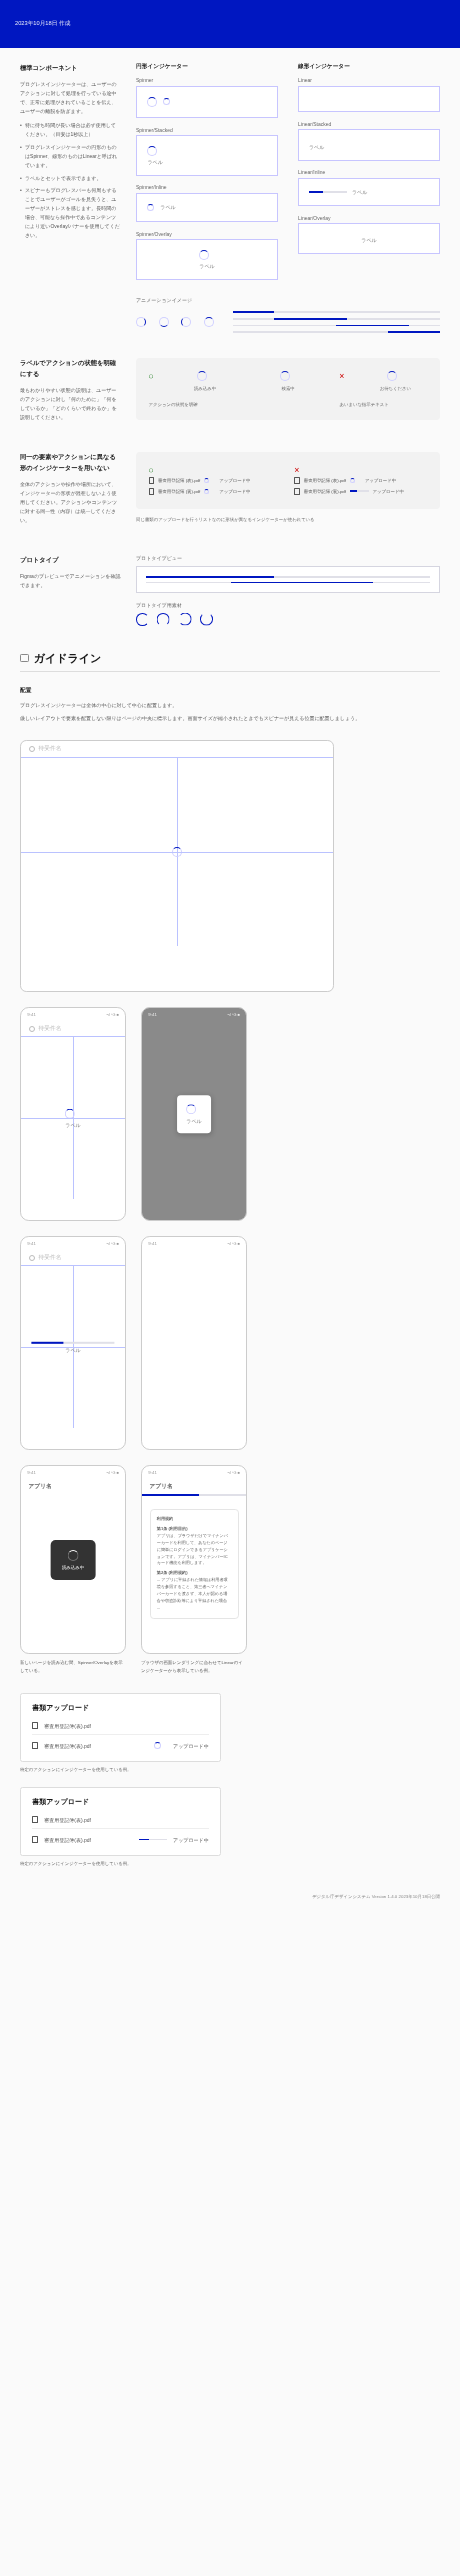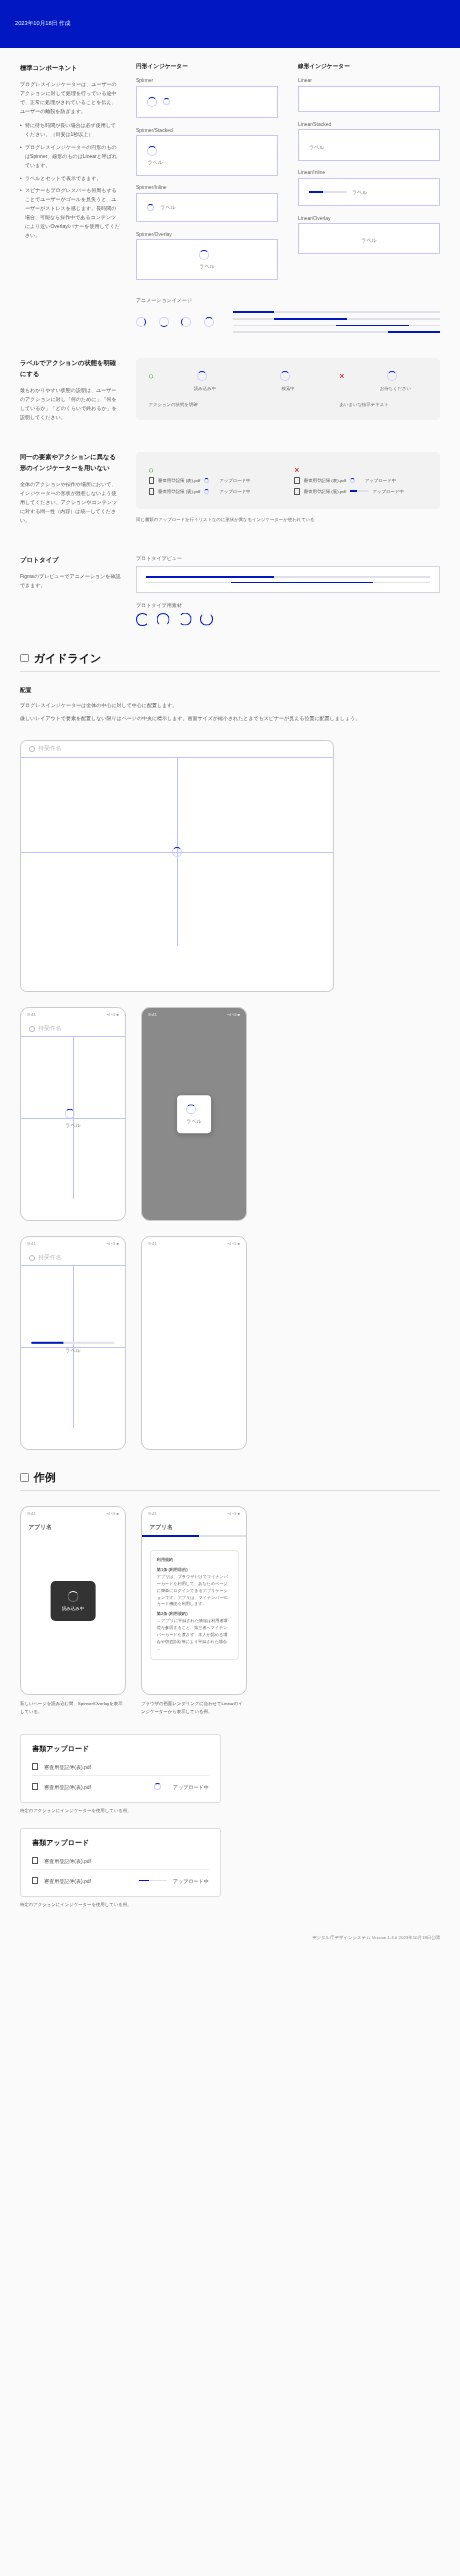--- a/index.html
+++ b/index.html
@@ -352,24 +352,20 @@
     </div>
   </div>
   <div class="mock mock-sm">
     <div class="inline-hdr">
           <span>9:41</span>
           <span class="stat-ico">•ıl ⁵G ■</span>
         </div>
   </div>
 </div>
 
-<div class="section-hdr">
-  <span class="ico"></span>
-  <h2>作例</h2>
-</div>
 
 <div class="usecase-row">
   <div class="usecase">
     <div class="mock mock-sm">
       <div class="inline-hdr">
             <span>9:41</span>
             <span class="stat-ico">•ıl ⁵G ■</span>
           </div>
       <div class="mock-title" style="color:#666;font-weight:600">
             <span>アプリ名</span>

